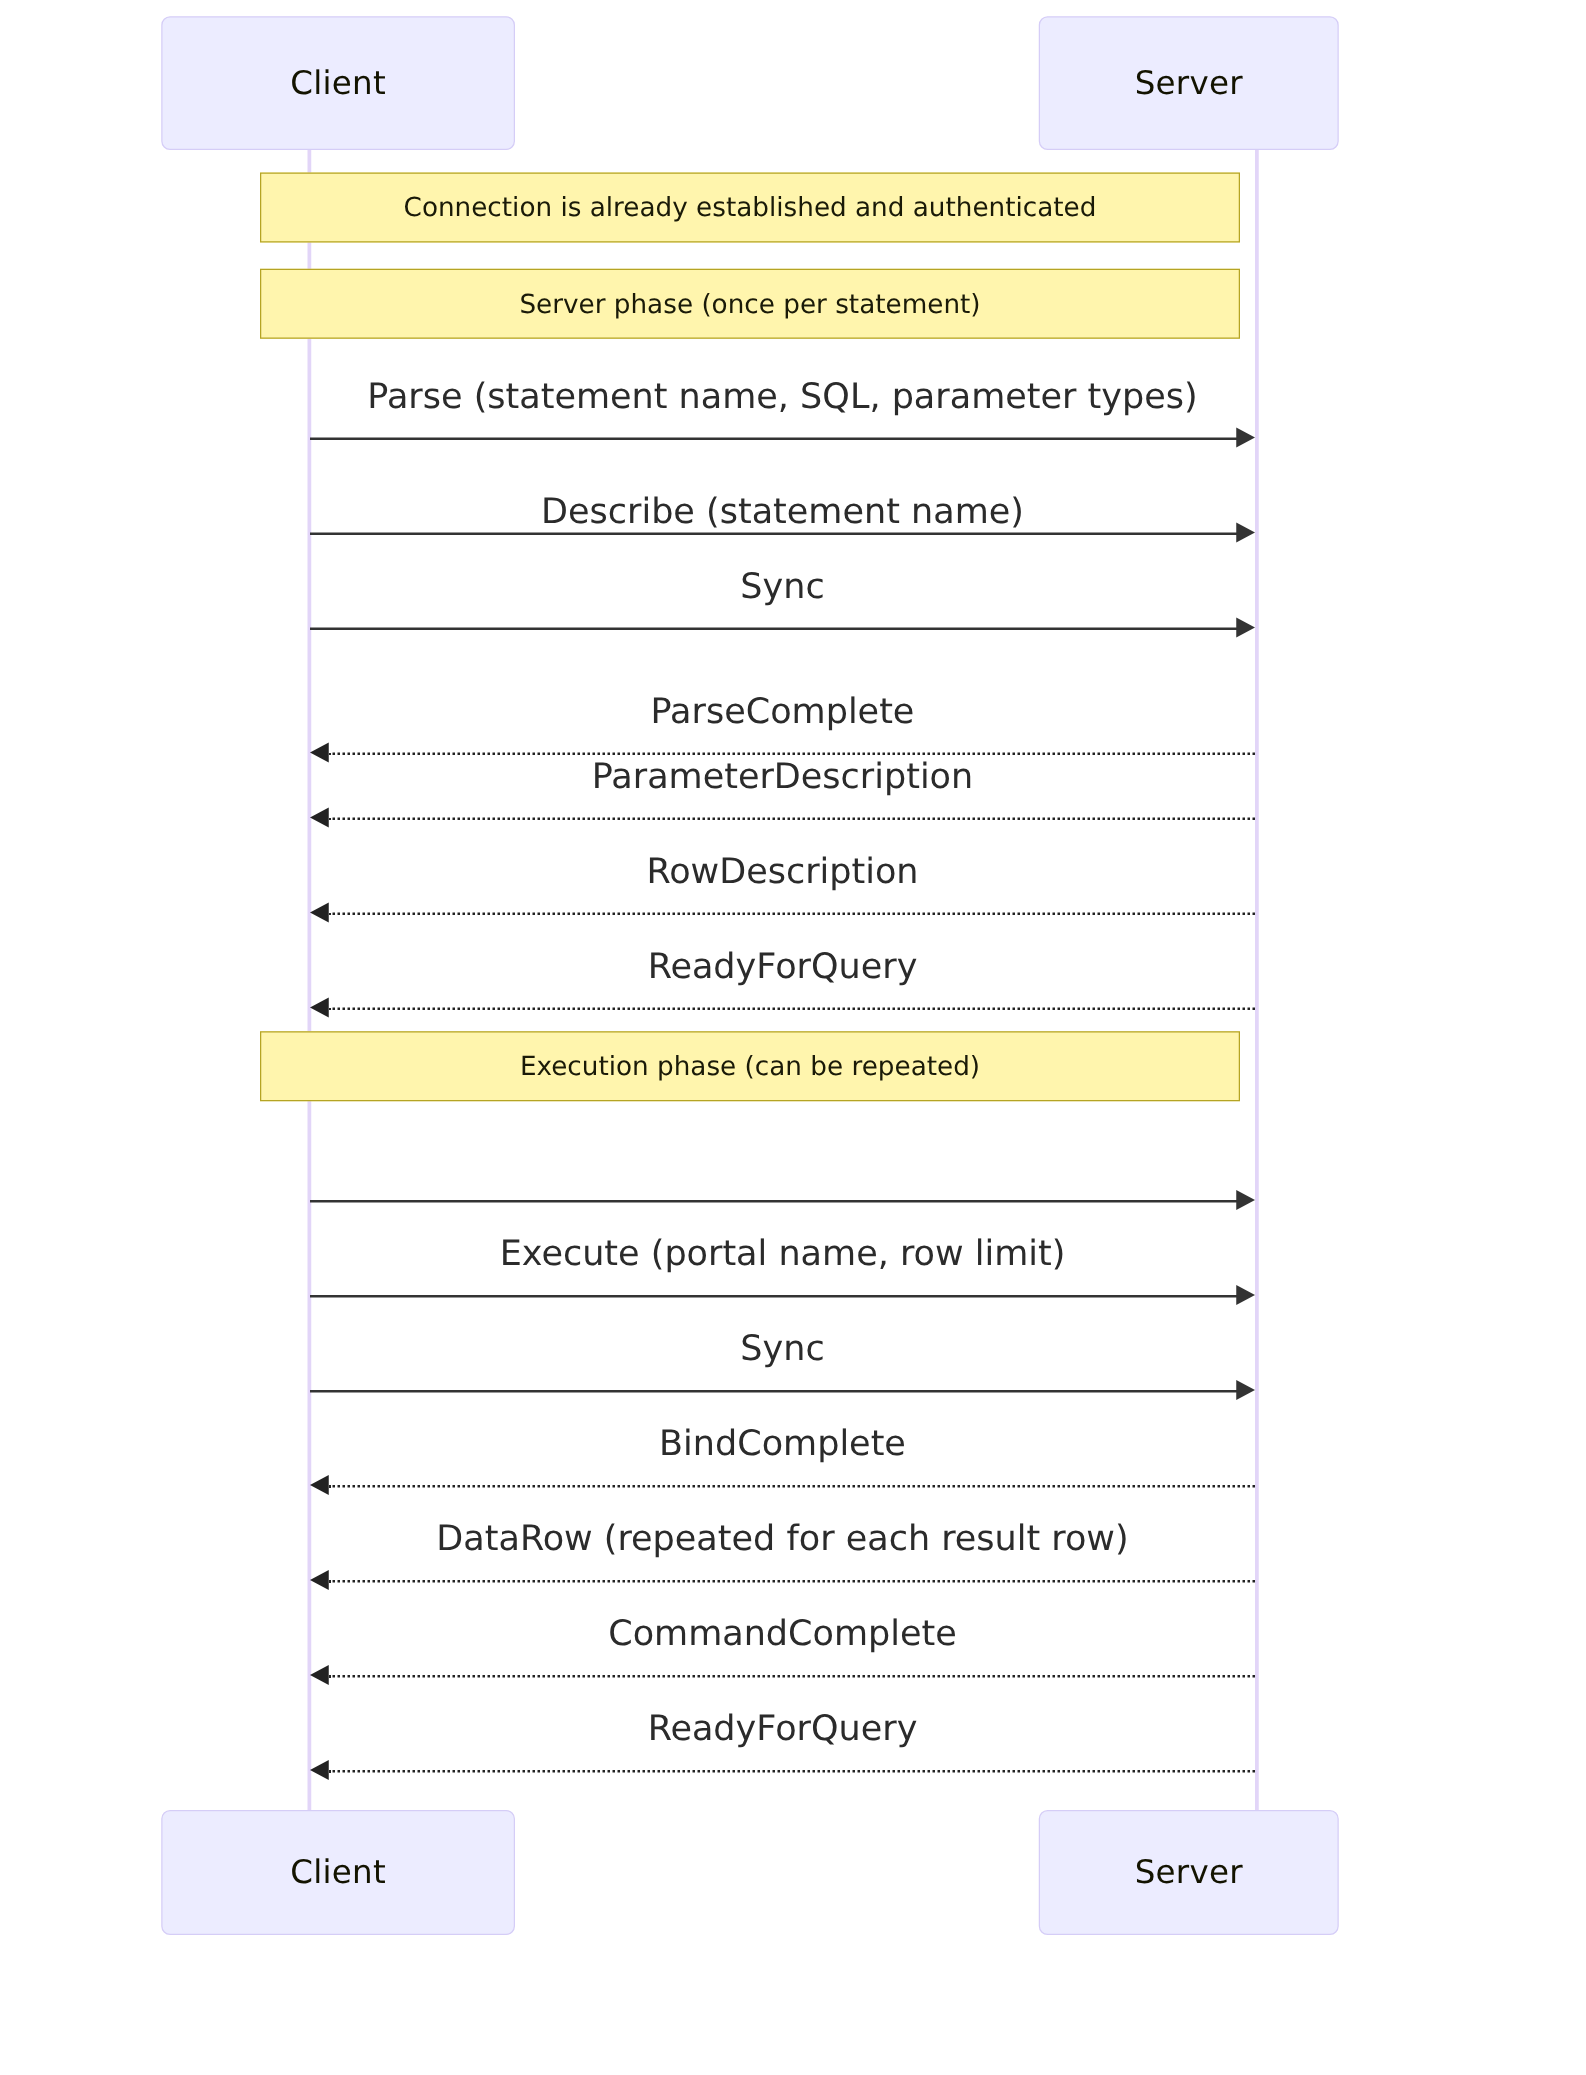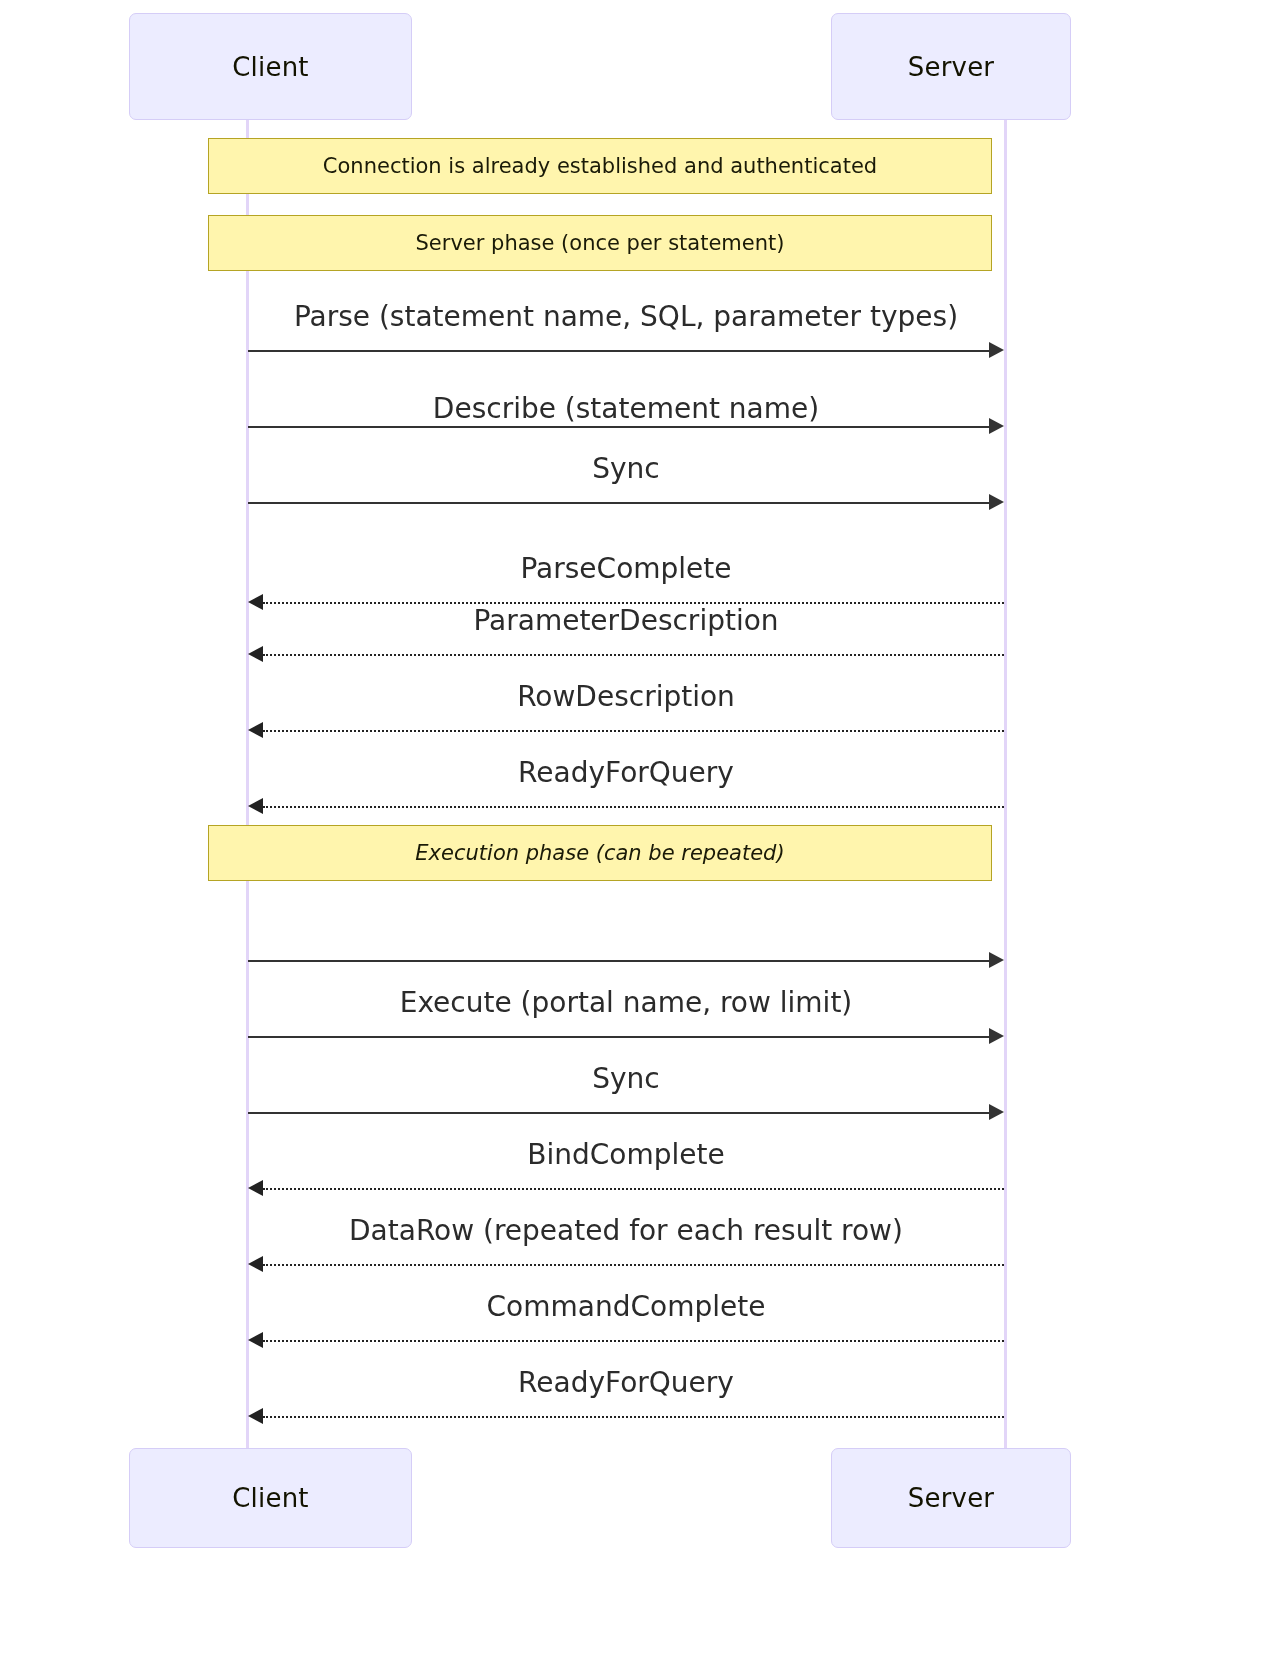--- a/index.html
+++ b/index.html
@@ -108,21 +108,21 @@
   <div class="actor-box server top">
     <span>Server</span>
   </div>
 
   <div class="note" style="top:138px;height:56px;">
     <span>Connection is already established and authenticated</span>
   </div>
   <div class="note" style="top:215px;height:56px;">
     <span>Server phase (once per statement)</span>
   </div>
-  <div class="note" style="top:825px;height:56px;font-style:italic;">
+  <div class="note" style="top:825px;height:56px;">
     <span>Execution phase (can be repeated)</span>
   </div>
 
   <div class="msg" style="left:248px;top:300px;width:756px;height:56px;">
     <span class="label" style="top:0;">Parse (statement name, SQL, parameter types)</span>
     <span class="line" style="left:0;top:50px;width:742px;"></span>
     <span class="head right" style="left:741px;top:42px;"></span>
   </div>
 
   <div class="msg" style="left:248px;top:376px;width:756px;height:56px;">

